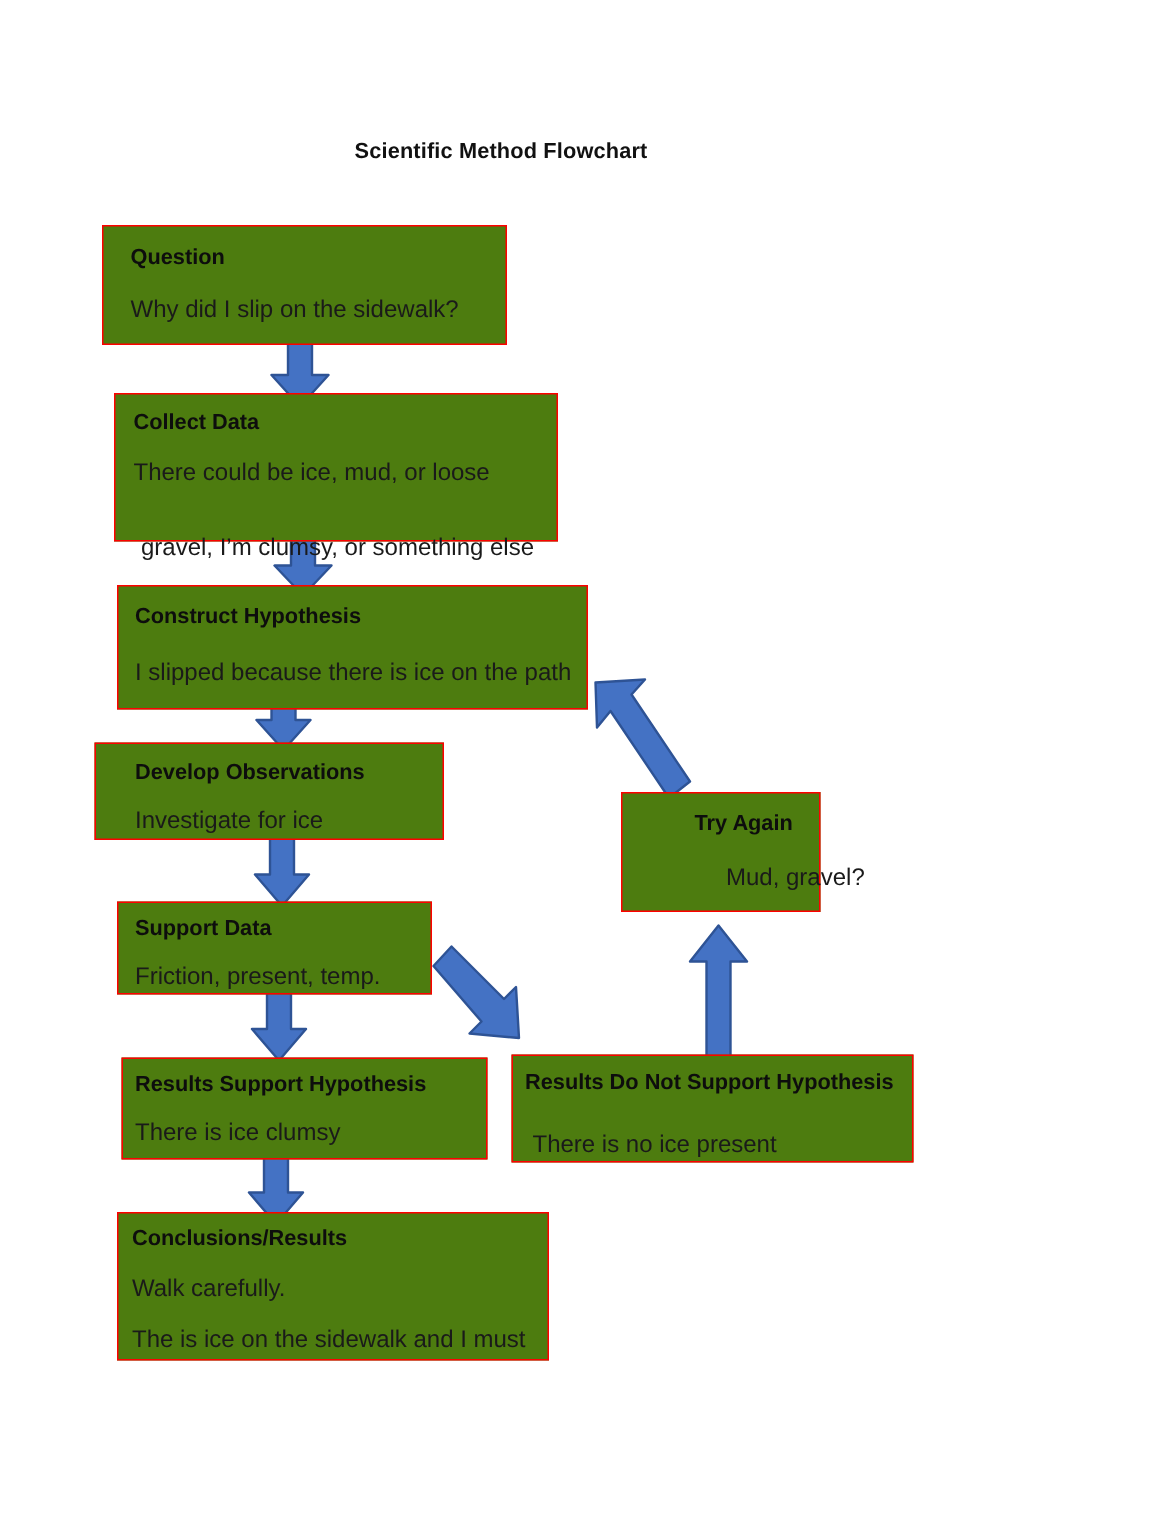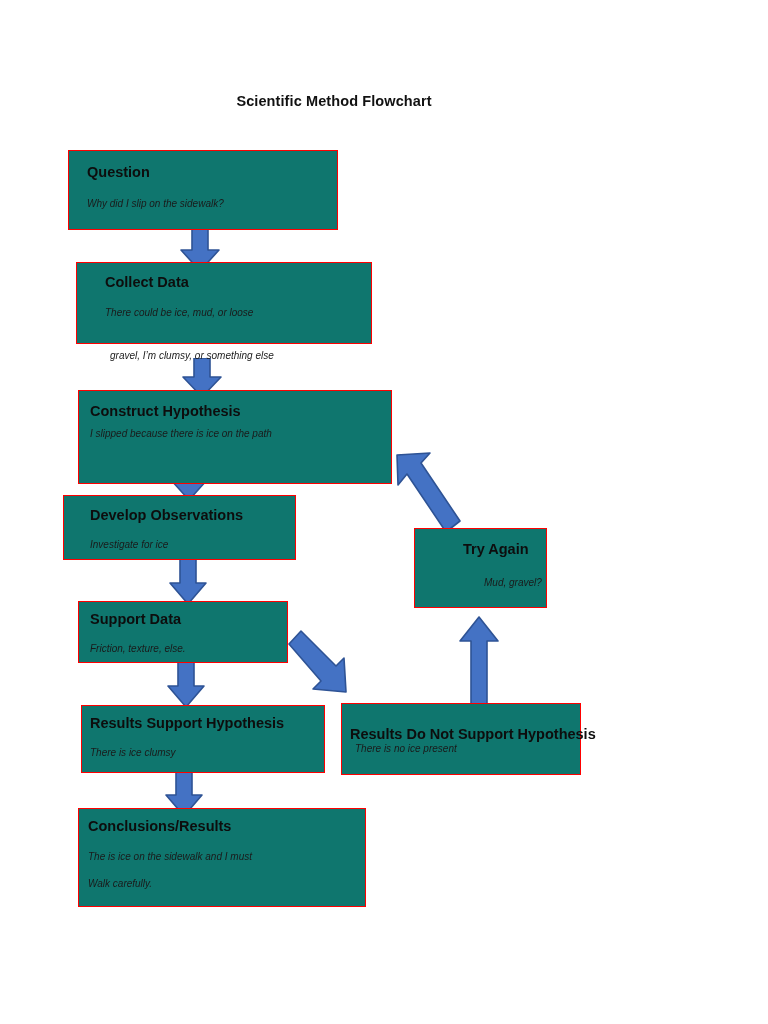--- a/index.html
+++ b/index.html
@@ -32,62 +32,61 @@
     text-align: center;
     font-size: 14.5px;
     font-weight: bold;
     letter-spacing: 0.1px;
     color: #111111;
   }
 
   .node {
     position: absolute;
     box-sizing: border-box;
-    background: #0f766e;
+    background: #4d7c0f;
     border: 1.6px solid #fe0000;
     z-index: 3;
   }
   .node .node-title {
     font-size: 14.5px;
     font-weight: bold;
     color: #0d0d0d;
     white-space: nowrap;
     line-height: 1.15;
   }
   .node .node-line {
-    font-size: 10px;
+    font-size: 16px;
     font-weight: normal;
     color: #1a1a1a;
     white-space: nowrap;
     line-height: 1.15;
-    font-style: italic;
   }
 
   
   #node-question      { left: 68px;  top: 150px; width: 270px; height: 80px;  padding: 13px 0 0 18px; }
   #node-question .node-line { margin-top: 17px; }
 
-  #node-collect       { left: 76px;  top: 262px; width: 296px; height: 82px;  padding: 11px 0 0 28px; }
+  #node-collect       { left: 76px;  top: 262px; width: 296px; height: 99px;  padding: 11px 0 0 12px; }
   #node-collect .l1   { margin-top: 16px; }
   #node-collect .l2   { margin-top: 32px; padding-left: 5px; }
 
-  #node-hypothesis    { left: 78px;  top: 390px; width: 314px; height: 94px;  padding: 12px 0 0 11px; }
-  #node-hypothesis .node-line { margin-top: 8px; }
+  #node-hypothesis    { left: 78px;  top: 390px; width: 314px; height: 83px;  padding: 12px 0 0 11px; }
+  #node-hypothesis .node-line { margin-top: 20px; }
 
   #node-observations  { left: 63px;  top: 495px; width: 233px; height: 65px;  padding: 11px 0 0 26px; }
   #node-observations .node-line { margin-top: 15px; }
 
   #node-analyze       { left: 78px;  top: 601px; width: 210px; height: 62px;  padding: 9px 0 0 11px; }
   #node-analyze .node-line { margin-top: 15px; }
 
   #node-support       { left: 81px;  top: 705px; width: 244px; height: 68px;  padding: 9px 0 0 8px; }
   #node-support .node-line { margin-top: 15px; }
 
-  #node-nosupport     { left: 341px; top: 703px; width: 240px; height: 72px;  padding: 22px 0 0 8px; }
-  #node-nosupport .node-line { margin-top: 0; padding-left: 5px; }
+  #node-nosupport     { left: 341px; top: 703px; width: 268px; height: 72px;  padding: 10px 0 0 8px; }
+  #node-nosupport .node-line { margin-top: 24px; padding-left: 5px; }
 
   #node-tryagain      { left: 414px; top: 528px; width: 133px; height: 80px;  padding: 12px 0 0 4px; }
   #node-tryagain .node-line { margin-top: 19px; padding-left: 29px; }
 
   #node-conclusions   { left: 78px;  top: 808px; width: 288px; height: 99px;  padding: 9px 0 0 9px; }
   #node-conclusions .l1 { margin-top: 16px; }
   #node-conclusions .l2 { margin-top: 16px; }
 
   
   .arrow {
@@ -173,37 +172,37 @@
     <div class="node-line">I slipped because there is ice on the path</div>
   </div>
 
   <div class="node" id="node-observations" style="border-color: rgb(254, 0, 0);">
     <div class="node-title">Develop Observations</div>
     <div class="node-line">Investigate for ice</div>
   </div>
 
   <div class="node" id="node-analyze" style="border-color: rgb(254, 0, 0);">
     <div class="node-title">Support Data</div>
-    <div class="node-line">Friction, texture, else.</div>
+    <div class="node-line">Friction, present, temp.</div>
   </div>
 
   <div class="node" id="node-support" style="border-color: rgb(254, 0, 0);">
     <div class="node-title">Results Support Hypothesis</div>
     <div class="node-line">There is ice clumsy</div>
   </div>
 
   <div class="node" id="node-nosupport" style="border-color: rgb(254, 0, 0);">
     <div class="node-title">Results Do Not Support Hypothesis</div>
     <div class="node-line">There is no ice present</div>
   </div>
 
   <div class="node" id="node-tryagain" style="border-color: rgb(254, 0, 0); padding-left: 40px;">
     <div class="node-title" style="padding-left:8px;">Try Again</div>
     <div class="node-line">Mud, gravel?</div>
   </div>
 
   <div class="node" id="node-conclusions" style="border-color: rgb(254, 0, 0);">
     <div class="node-title">Conclusions/Results</div>
+    <div class="node-line l2">Walk carefully.</div>
     <div class="node-line l1">The is ice on the sidewalk and I must</div>
-    <div class="node-line l2">Walk carefully.</div>
   </div>
 
 </div>
 
 </body></html>

